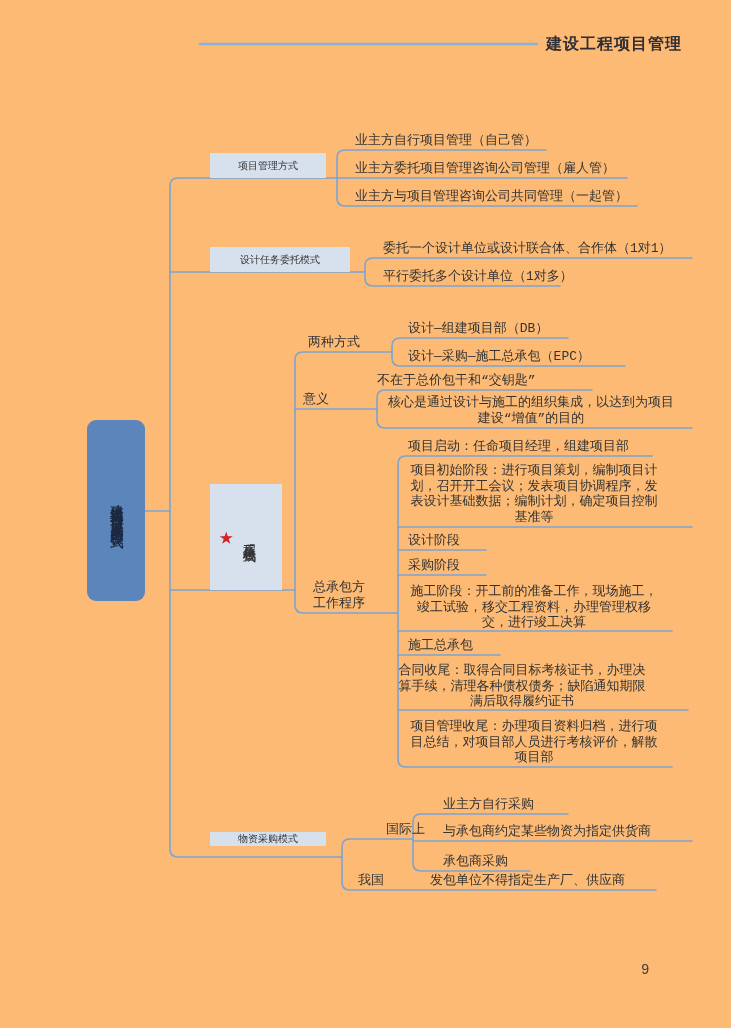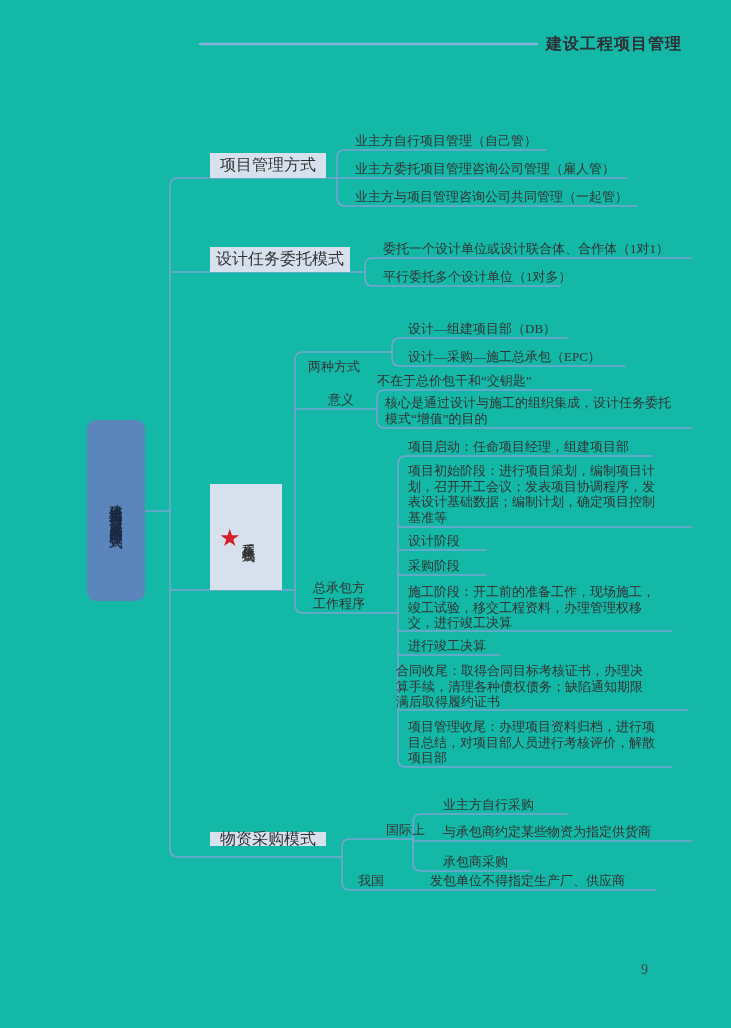--- a/index.html
+++ b/index.html
@@ -1,42 +1,42 @@
 <!DOCTYPE html>
 <html><head>
 <meta charset="utf-8">
 <style>
   html,body{margin:0;padding:0;background:#ffffff;}
   .canvas{
-    position:relative;width:731px;height:1028px;background:#14b8a6;overflow:hidden;
-    font-family:Liberation Serif, serif;color:#2f2f2f;
+    position:relative;width:731px;height:1028px;background:#fdba74;overflow:hidden;
+    font-family:Liberation Mono, monospace;color:#2f2f2f;
   }
   .lines{position:absolute;left:0;top:0;z-index:1;}
   .abs{position:absolute;z-index:2;}
   .hdr-title{font-size:16px;font-weight:bold;color:#2e2e34;letter-spacing:1px;}
   .pageno{font-size:14px;color:#3f3f3f;}
   .root-node{
     background:#5b85bb;border-radius:9px;display:flex;align-items:center;justify-content:center;
   }
   .root-node .vtext{
     writing-mode:vertical-rl;text-orientation:upright;font-size:13px;font-weight:bold;
     color:#1b2940;letter-spacing:3px;line-height:1;
   }
   .topic-box{
     background:#d7e1ee;display:flex;align-items:center;justify-content:center;
-    font-size:16px;color:#333;
+    font-size:10px;color:#333;
   }
   .epc-box{background:#d7e1ee;}
   .epc-box .vtext{
     position:absolute;left:32px;top:50%;transform:translateY(-50%);
     writing-mode:vertical-rl;text-orientation:upright;font-size:13px;color:#333;
     letter-spacing:1px;line-height:1;
   }
   .star{position:absolute;font-size:24px;color:#d42027;line-height:1;}
-  .leaf,.sublabel{font-size:13px;line-height:15.5px;color:#333;white-space:nowrap;}
+  .leaf,.sublabel{font-size:13px;line-height:15.5px;color:#333;white-space:nowrap;text-align:center;}
   .wrap{white-space:normal;}
   .center{text-align:left;}
 </style>
 </head>
 <body>
 
 <div class="canvas">
 
   <svg class="lines" width="731" height="1028" viewBox="0 0 731 1028">
 
@@ -94,35 +94,35 @@
 
   <div class="abs leaf" style="left:355px;top:189px;">业主方与项目管理咨询公司共同管理（一起管）</div>
   <div class="abs leaf" style="left:383px;top:241px;">委托一个设计单位或设计联合体、合作体（1对1）</div>
   <div class="abs leaf" style="left:383px;top:269px;">平行委托多个设计单位（1对多）</div>
 
   <div class="abs epc-box" style="left:210px;top:484px;width:72px;height:106px;">
     <span class="star" style="left:9px;top:42px;">★</span>
     <span class="vtext">工程总承包模式</span>
   </div>
 
-  <div class="abs sublabel" style="left:308px;top:335px;margin-top:24px;">两种方式</div>
+  <div class="abs sublabel" style="left:308px;top:335px;">两种方式</div>
   <div class="abs leaf" style="left:408px;top:321px;">设计—组建项目部（DB）</div>
   <div class="abs leaf" style="left:408px;top:349px;">设计—采购—施工总承包（EPC）</div>
 
-  <div class="abs sublabel" style="left:328px;top:392px;">意义</div>
+  <div class="abs sublabel" style="left:303px;top:392px;">意义</div>
   <div class="abs leaf" style="left:377px;top:373px;">不在于总价包干和“交钥匙”</div>
-  <div class="abs leaf wrap" style="left:385px;top:395px;width:292px;">核心是通过设计与施工的组织集成，设计任务委托模式“增值”的目的</div>
+  <div class="abs leaf wrap" style="left:385px;top:395px;width:292px;">核心是通过设计与施工的组织集成，以达到为项目建设“增值”的目的</div>
 
   <div class="abs sublabel wrap center" style="left:313px;top:580px;width:60px;">总承包方工作程序</div>
   <div class="abs leaf" style="left:408px;top:439px;">项目启动：任命项目经理，组建项目部</div>
   <div class="abs leaf wrap" style="left:408px;top:463px;width:252px;">项目初始阶段：进行项目策划，编制项目计划，召开开工会议；发表项目协调程序，发表设计基础数据；编制计划，确定项目控制基准等</div>
   <div class="abs leaf" style="left:408px;top:533px;">设计阶段</div>
   <div class="abs leaf" style="left:408px;top:558px;">采购阶段</div>
   <div class="abs leaf wrap" style="left:408px;top:584px;width:252px;">施工阶段：开工前的准备工作，现场施工，竣工试验，移交工程资料，办理管理权移交，进行竣工决算</div>
-  <div class="abs leaf" style="left:408px;top:638px;">进行竣工决算</div>
+  <div class="abs leaf" style="left:408px;top:638px;">施工总承包</div>
   <div class="abs leaf wrap" style="left:396px;top:663px;width:252px;">合同收尾：取得合同目标考核证书，办理决算手续，清理各种债权债务；缺陷通知期限满后取得履约证书</div>
   <div class="abs leaf wrap" style="left:408px;top:719px;width:252px;">项目管理收尾：办理项目资料归档，进行项目总结，对项目部人员进行考核评价，解散项目部</div>
 
   <div class="abs topic-box" style="left:210px;top:832px;width:116px;height:14px;">
     <span>物资采购模式</span>
   </div>
   <div class="abs sublabel" style="left:358px;top:822px;margin-left:28px;">国际上</div>
   <div class="abs leaf" style="left:443px;top:797px;">业主方自行采购</div>
   <div class="abs leaf" style="left:443px;top:824px;">与承包商约定某些物资为指定供货商</div>
   <div class="abs leaf" style="left:443px;top:854px;">承包商采购</div>

